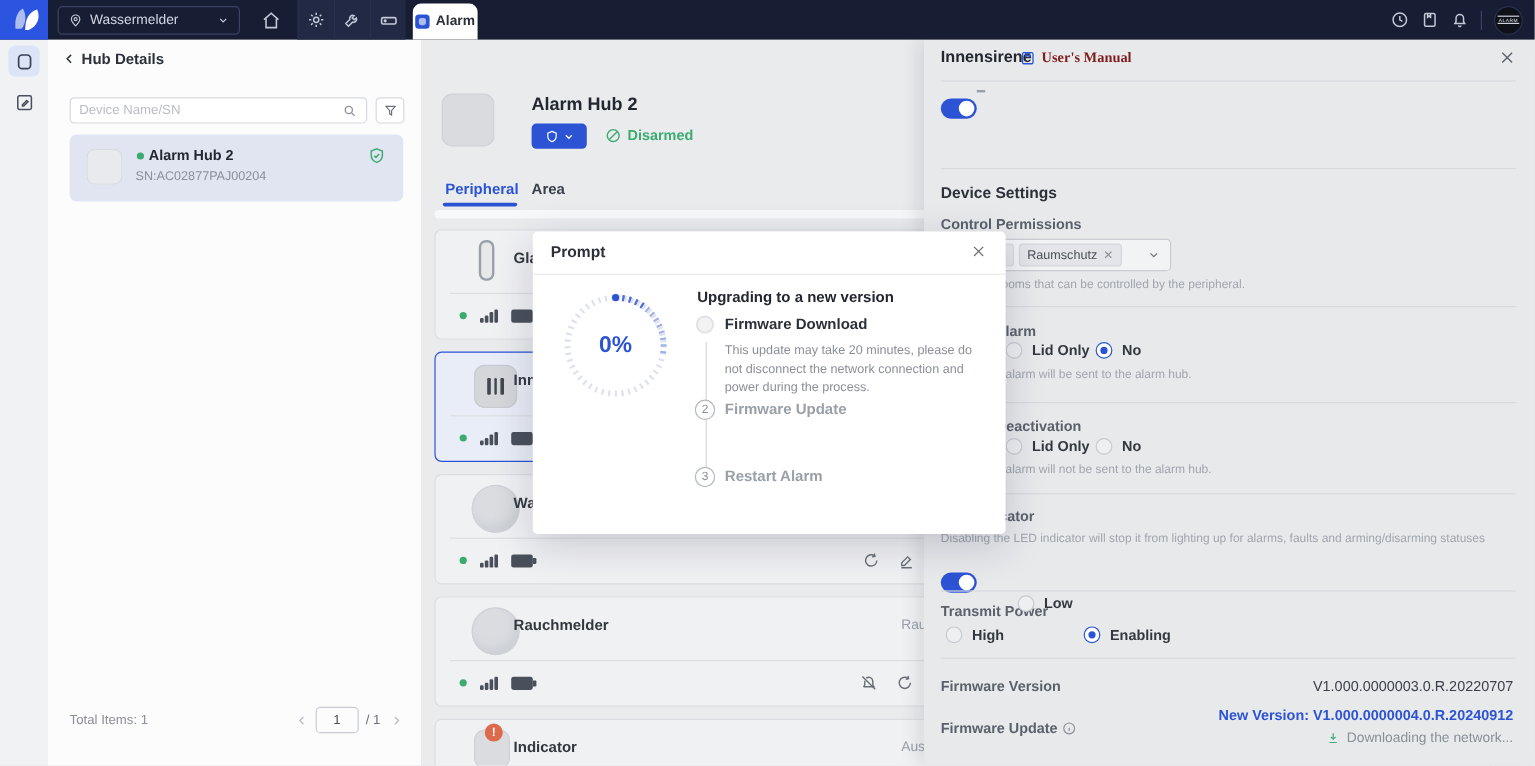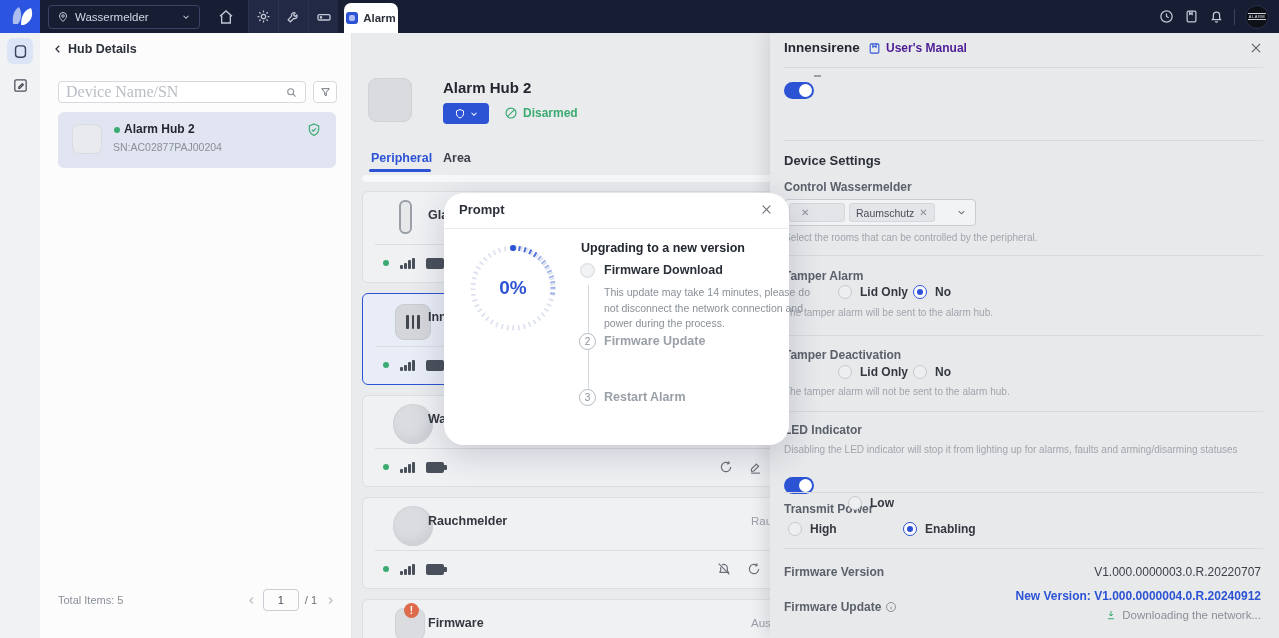--- a/index.html
+++ b/index.html
@@ -25,21 +25,21 @@
 
   
   .rail { position:absolute; left:0; top:33px; width:40px; bottom:0; background:#f1f2f4; z-index:2; }
   .rail-tile { position:absolute; left:7px; width:26px; height:26px; border-radius:6px; display:flex; align-items:center; justify-content:center; }
   .rail-tile.active { background:#dbe5f7; }
 
   
   .lpanel { position:absolute; left:40px; top:33px; width:312px; bottom:0; background:#fcfcfd; border-right:1px solid #e3e5e9; z-index:2; }
   .back { position:absolute; left:12px; top:9px; display:flex; align-items:center; gap:4px; font-size:12.5px; font-weight:700; color:#2b3039; }
   .search { position:absolute; left:18px; top:48px; width:248px; height:22px; border:1px solid #d6d9de; border-radius:4px; display:flex; align-items:center; padding:0 7px; gap:6px; background:#fff; }
-  .search input { border:none; outline:none; flex:1; font-size:16px; color:#6b7078; font-family:Liberation Serif, serif; background:transparent; }
+  .search input { border:none; outline:none; flex:1; font-size:11px; color:#6b7078; font-family:Liberation Sans, sans-serif; background:transparent; }
   .search input::placeholder { color:#b9bdc6; }
   .filterbtn { position:absolute; left:273px; top:48px; width:24px; height:22px; border:1px solid #d6d9de; border-radius:4px; background:#fff; display:flex; align-items:center; justify-content:center; }
   .hubcard { position:absolute; left:18px; top:79px; width:278px; height:56px; background:#e1e5f1; border-radius:6px; }
   .hubthumb { position:absolute; left:14px; top:12px; width:30px; height:30px; border-radius:7px; background:#e8eaee; box-shadow:inset 0 0 0 1px #d8dbe2; }
   .hubdot { position:absolute; left:56px; top:15px; width:6px; height:6px; border-radius:50%; background:#3cab72; }
   .hubname { position:absolute; left:66px; top:10px; font-size:12px; font-weight:700; color:#23272f; }
   .hubsn { position:absolute; left:55px; top:29px; font-size:10.5px; color:#8a8f98; }
   .pagi { position:absolute; left:18px; top:556px; width:278px; display:flex; align-items:center; }
   .pagi .total { font-size:11px; color:#8a8f98; }
   .pagi .grow { flex:1; }
@@ -73,21 +73,21 @@
   .thumb-circle { position:absolute; left:30px; top:8px; width:40px; height:40px; border-radius:50%; background:#dadce0; box-shadow:inset 0 0 0 1px #cfd2d7, inset -4px -6px 8px #cdd0d5; }
   .thumb-box { position:absolute; left:32px; top:10px; width:36px; height:36px; border-radius:9px; background:#d4d6da; display:flex; align-items:center; justify-content:center; gap:3px; box-shadow:inset 0 0 0 1px #c8cbd1; }
   .thumb-box b { width:2.5px; height:14px; background:#41464f; border-radius:1px; }
   .thumb-glass { position:absolute; left:36px; top:8px; width:13px; height:34px; border:2px solid #9aa0a8; border-radius:6px; background:#e6e8ea; }
   .thumb-cyl { position:absolute; left:32px; top:8px; width:30px; height:34px; border-radius:9px 9px 11px 11px; background:#dadce0; box-shadow:inset 0 0 0 1px #cfd2d7; }
   .badge-warn { position:absolute; left:41px; top:3px; width:15px; height:15px; border-radius:50%; background:#dd6a4b; color:#fff; font-size:10px; font-weight:700; display:flex; align-items:center; justify-content:center; }
 
   
   .drawer { position:absolute; left:770px; top:33px; right:0; bottom:0; background:#e8e9eb; box-shadow:-6px 0 14px rgba(20,25,40,.10); z-index:5; }
   .d-title { position:absolute; left:14px; top:7px; font-size:13.5px; font-weight:700; color:#23272f; }
-  .d-manual { position:absolute; left:98px; top:8px; display:flex; align-items:center; gap:5px; color:#4c1d95; font-size:12px; font-weight:600; }
+  .d-manual { position:absolute; left:80px; top:8px; display:flex; align-items:center; gap:5px; color:#7f1d1d; font-size:12px; font-weight:600;font-family:Liberation Serif, serif; }
   .d-close { position:absolute; right:16px; top:8px; }
   .d-div { position:absolute; left:14px; right:16px; height:1px; background:#d7d9dd; }
   .toggle { width:30px; height:17px; border-radius:9px; background:#2d53d5; position:relative; }
   .toggle::after { content:""; position:absolute; right:2px; top:2px; width:13px; height:13px; border-radius:50%; background:#fff; }
   .d-note { position:absolute; left:14px; width:478px; font-size:10.5px; line-height:15px; color:#a0a5ad; }
   .sec-h { position:absolute; left:14px; font-size:13px; font-weight:700; color:#2b3039; }
   .sec-l { position:absolute; left:14px; font-size:12px; color:#5b616b; font-weight:600; white-space:nowrap; }
   .helper { position:absolute; left:14px; font-size:10px; color:#a0a5ad; white-space:nowrap; }
   .tagbox { position:absolute; left:14px; top:166px; width:192px; height:27px; border:1px solid #c9ccd2; border-radius:4px; background:#f2f3f5; display:flex; align-items:center; padding:0 8px 0 4px; gap:4px; }
   .pill { height:19px; background:#e3e5e9; border:1px solid #d4d7db; border-radius:3px; display:flex; align-items:center; gap:5px; padding:0 6px; font-size:10.5px; color:#4a4f58; }
@@ -96,21 +96,21 @@
   .radio { width:14px; height:14px; border-radius:50%; border:1.5px solid #c6cad1; background:#edeff1; position:relative; flex:0 0 auto; }
   .radio.sel { border-color:#2d53d5; background:#fff; }
   .radio.sel::after { content:""; position:absolute; left:3px; top:3px; width:6px; height:6px; border-radius:50%; background:#2d53d5; }
   .radio-lab { font-size:12px; font-weight:700; color:#33383f; margin:0 0 0 8px; }
   .fw-l { position:absolute; left:14px; font-size:12px; color:#5b616b; font-weight:600; display:flex; align-items:center; gap:4px; }
   .fw-v { position:absolute; right:18px; font-size:12px; color:#3a3f49; text-align:right; }
   .fw-new { position:absolute; right:18px; font-size:12px; color:#2d53d5; font-weight:600; text-align:right; }
   .fw-dl { position:absolute; right:18px; display:flex; align-items:center; gap:5px; font-size:11.5px; color:#8a9098; }
 
   
-  .modal { position:absolute; left:444px; top:193px; width:345px; height:252px; background:#fff; border-radius:20px; box-shadow:0 10px 34px rgba(20,30,60,.18); z-index:10; }
+  .modal { position:absolute; left:444px; top:193px; width:394px; height:252px; background:#fff; border-radius:4px; box-shadow:0 10px 34px rgba(20,30,60,.18); z-index:10; }
   .mo-title { position:absolute; left:15px; top:9px; font-size:13px; font-weight:700; color:#2b3039; }
   .mo-close { position:absolute; right:16px; top:10px; }
   .mo-div { position:absolute; left:0; right:0; top:35px; height:1px; background:#ececee; }
   .ring { position:absolute; left:22px; top:48px; width:94px; height:94px; }
   .ring .pct { position:absolute; left:0; top:0; width:94px; height:94px; display:flex; align-items:center; justify-content:center; font-size:19px; font-weight:700; color:#2d53d5; }
   .mo-head { position:absolute; left:137px; top:48px; font-size:12.5px; font-weight:700; color:#23272f; }
   .step-line { position:absolute; left:143.5px; top:92px; width:1px; height:110px; background:#d5d8dc; }
   .step1-mark { position:absolute; left:136px; top:70px; width:15px; height:15px; border-radius:50%; background:#f2f3f5; box-shadow:inset 0 0 0 1.5px #e0e2e6; }
   .stepn { position:absolute; width:17px; height:17px; border-radius:50%; border:1px solid #b4bac2; color:#8a9098; font-size:10px; display:flex; align-items:center; justify-content:center; background:#fff; }
   .step-t1 { position:absolute; left:160px; top:70px; font-size:12.5px; font-weight:700; color:#2b3039; }
@@ -230,21 +230,21 @@
     <div class="hubthumb"></div>
     <span class="hubdot"></span>
     <div class="hubname">Alarm Hub 2</div>
     <div class="hubsn">SN:AC02877PAJ00204</div>
     <svg class="abs" style="right:14px; top:10px" width="16" height="16" viewBox="0 0 24 24" fill="none" stroke="#3cab72" stroke-width="1.8">
         <path d="M12 3l7 2.8V11c0 4.4-2.9 7.5-7 9-4.1-1.5-7-4.6-7-9V5.8z"></path>
         <path d="M8.8 11.6l2.1 2.1 4.2-4.2"></path>
       </svg>
   </div>
   <div class="pagi">
-    <span class="total">Total Items: 5</span>
+    <span class="total">Total Items: 1</span>
     <span class="grow"></span>
     <svg width="11" height="11" viewBox="0 0 24 24" fill="none" stroke="#b9bec6" stroke-width="2.5">
         <path d="M15 5.5L8.5 12l6.5 6.5"></path>
       </svg>
     <input value="1" style="">
     <span class="of">/ 1</span>
     <svg width="11" height="11" viewBox="0 0 24 24" fill="none" stroke="#b9bec6" stroke-width="2.5">
         <path d="M9 5.5L15.5 12 9 18.5"></path>
       </svg>
   </div>
@@ -399,21 +399,21 @@
       <svg width="15" height="15" viewBox="0 0 24 24" fill="none" stroke="#6b7078" stroke-width="1.8">
           <path d="M13.5 6.5l3.5 3.5L9 18H5.5v-3.5z"></path>
           <path d="M5 21h14"></path>
         </svg>
     </div>
   </div>
 
   <div class="dev-row" style="top:566px">
     <div class="thumb-cyl"></div>
     <div class="badge-warn">!</div>
-    <div class="dev-name">Firmware</div>
+    <div class="dev-name">Indicator</div>
     <div class="dev-room">Aussenbereich</div>
   </div>
 </div>
 
 <div class="drawer">
   <div class="d-title">Innensirene</div>
   <div class="d-manual">
     <svg width="13" height="13" viewBox="0 0 24 24" fill="none" stroke="#2d53d5" stroke-width="2">
         <rect x="4" y="3.5" width="16" height="17" rx="2"></rect>
         <path d="M9 3.5v6l3-2 3 2v-6"></path>
@@ -425,21 +425,21 @@
         <path d="M5 5l14 14M19 5L5 19"></path>
       </svg>
   </div>
   <div class="d-div" style="top:34px"></div>
 
   <div class="abs" style="left:44px; top:42px; width:7px; height:2px; background:#9aa0a8"></div>
   <div class="toggle abs" style="left:14px; top:49px"></div>
   <div class="d-div" style="top:107px"></div>
 
   <div class="sec-h" style="top:120px">Device Settings</div>
-  <div class="sec-l" style="top:147px">Control Wassermelder</div>
+  <div class="sec-l" style="top:147px">Control Permissions</div>
   <div class="tagbox">
     <span class="pill" style="min-width:56px">
         <span></span>
         <span class="x">✕</span>
       </span>
     <span class="pill">
         <span>Raumschutz</span>
         <span class="x">✕</span>
       </span>
     <span style="flex:1"></span>
@@ -530,21 +530,21 @@
       <circle cx="47" cy="7" r="3" fill="#2d53d5"></circle>
     </svg>
     <div class="pct">0%</div>
   </div>
 
   <div class="mo-head">Upgrading to a new version</div>
   <div class="step-line"></div>
 
   <div class="step1-mark"></div>
   <div class="step-t1">Firmware Download</div>
-  <div class="step-desc">This update may take 14 minutes, please do not disconnect the network connection and power during the process.</div>
+  <div class="step-desc">This update may take 20 minutes, please do not disconnect the network connection and power during the process.</div>
 
   <div class="stepn" style="left:135px; top:140px">
       <span>2</span>
     </div>
   <div class="step-t" style="top:141px">Firmware Update</div>
 
   <div class="stepn" style="left:135px; top:196px">
       <span>3</span>
     </div>
   <div class="step-t" style="top:197px">Restart Alarm</div>

